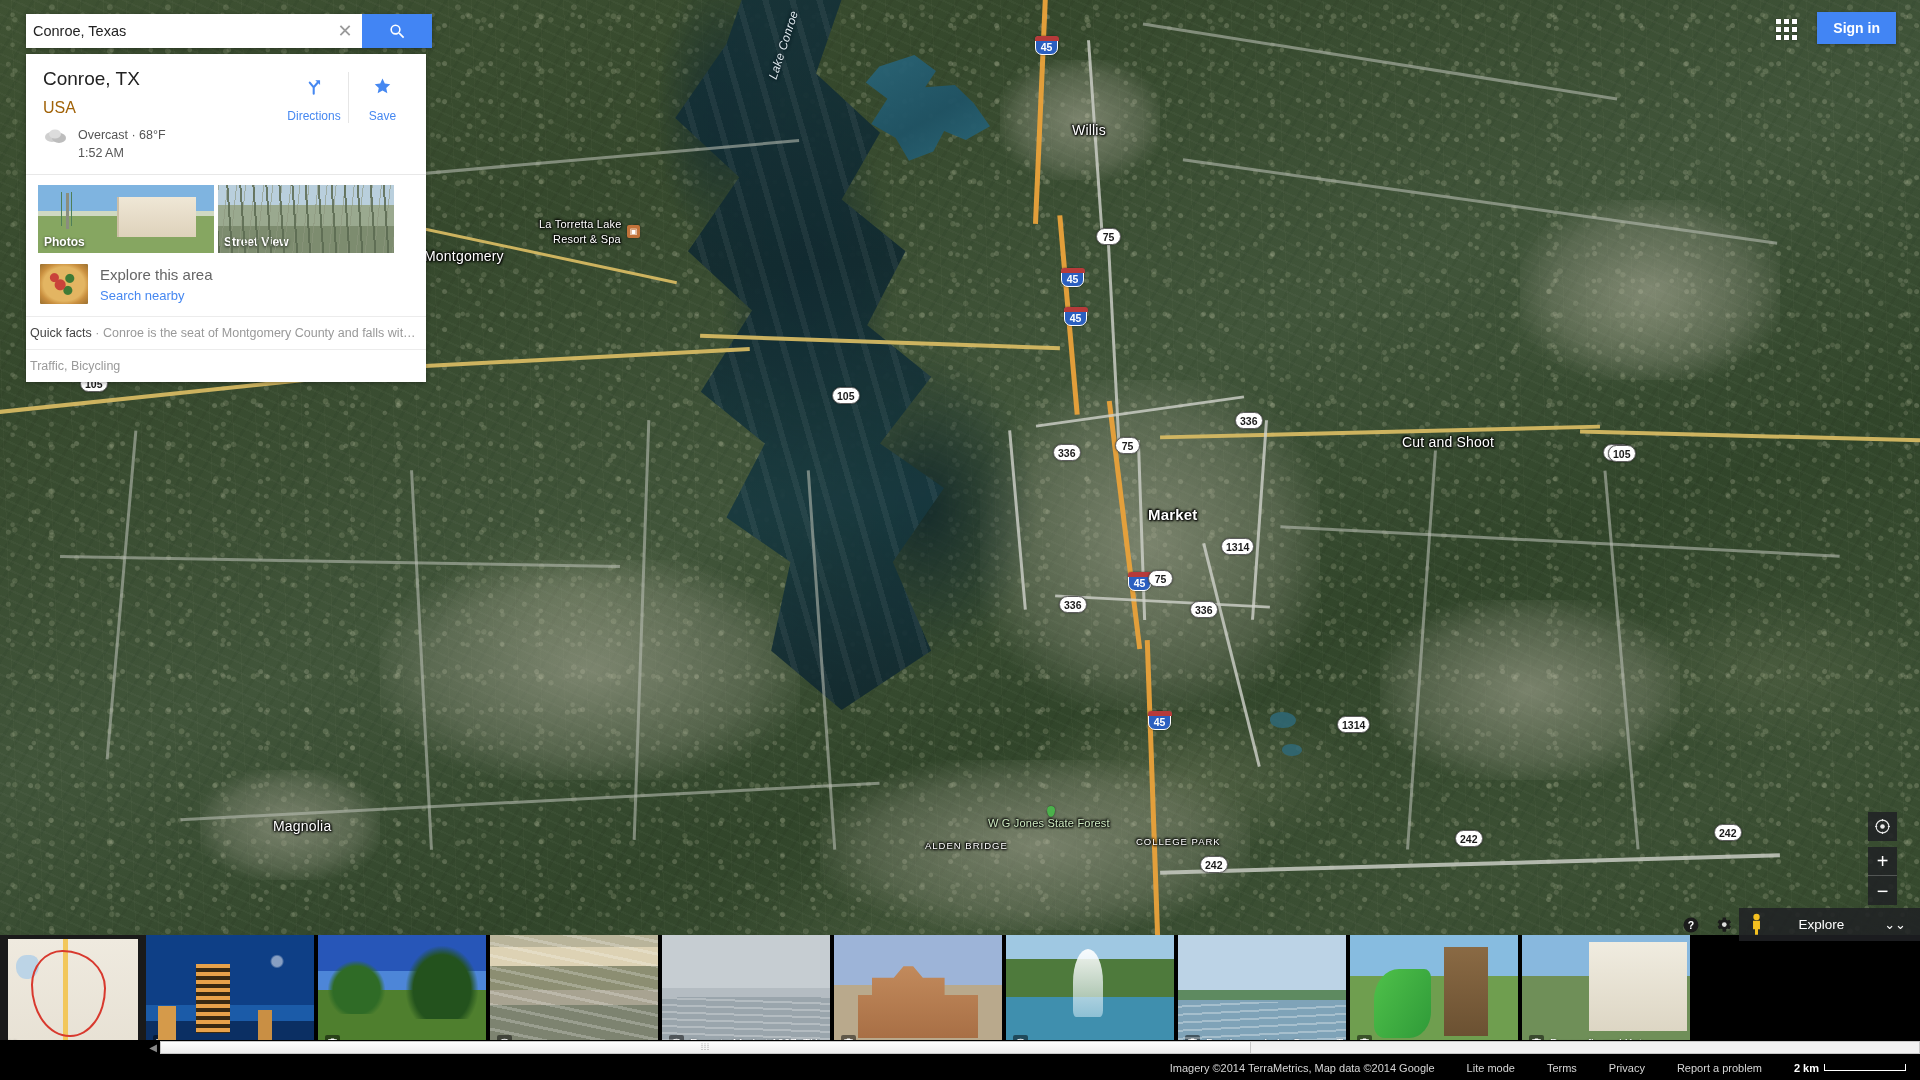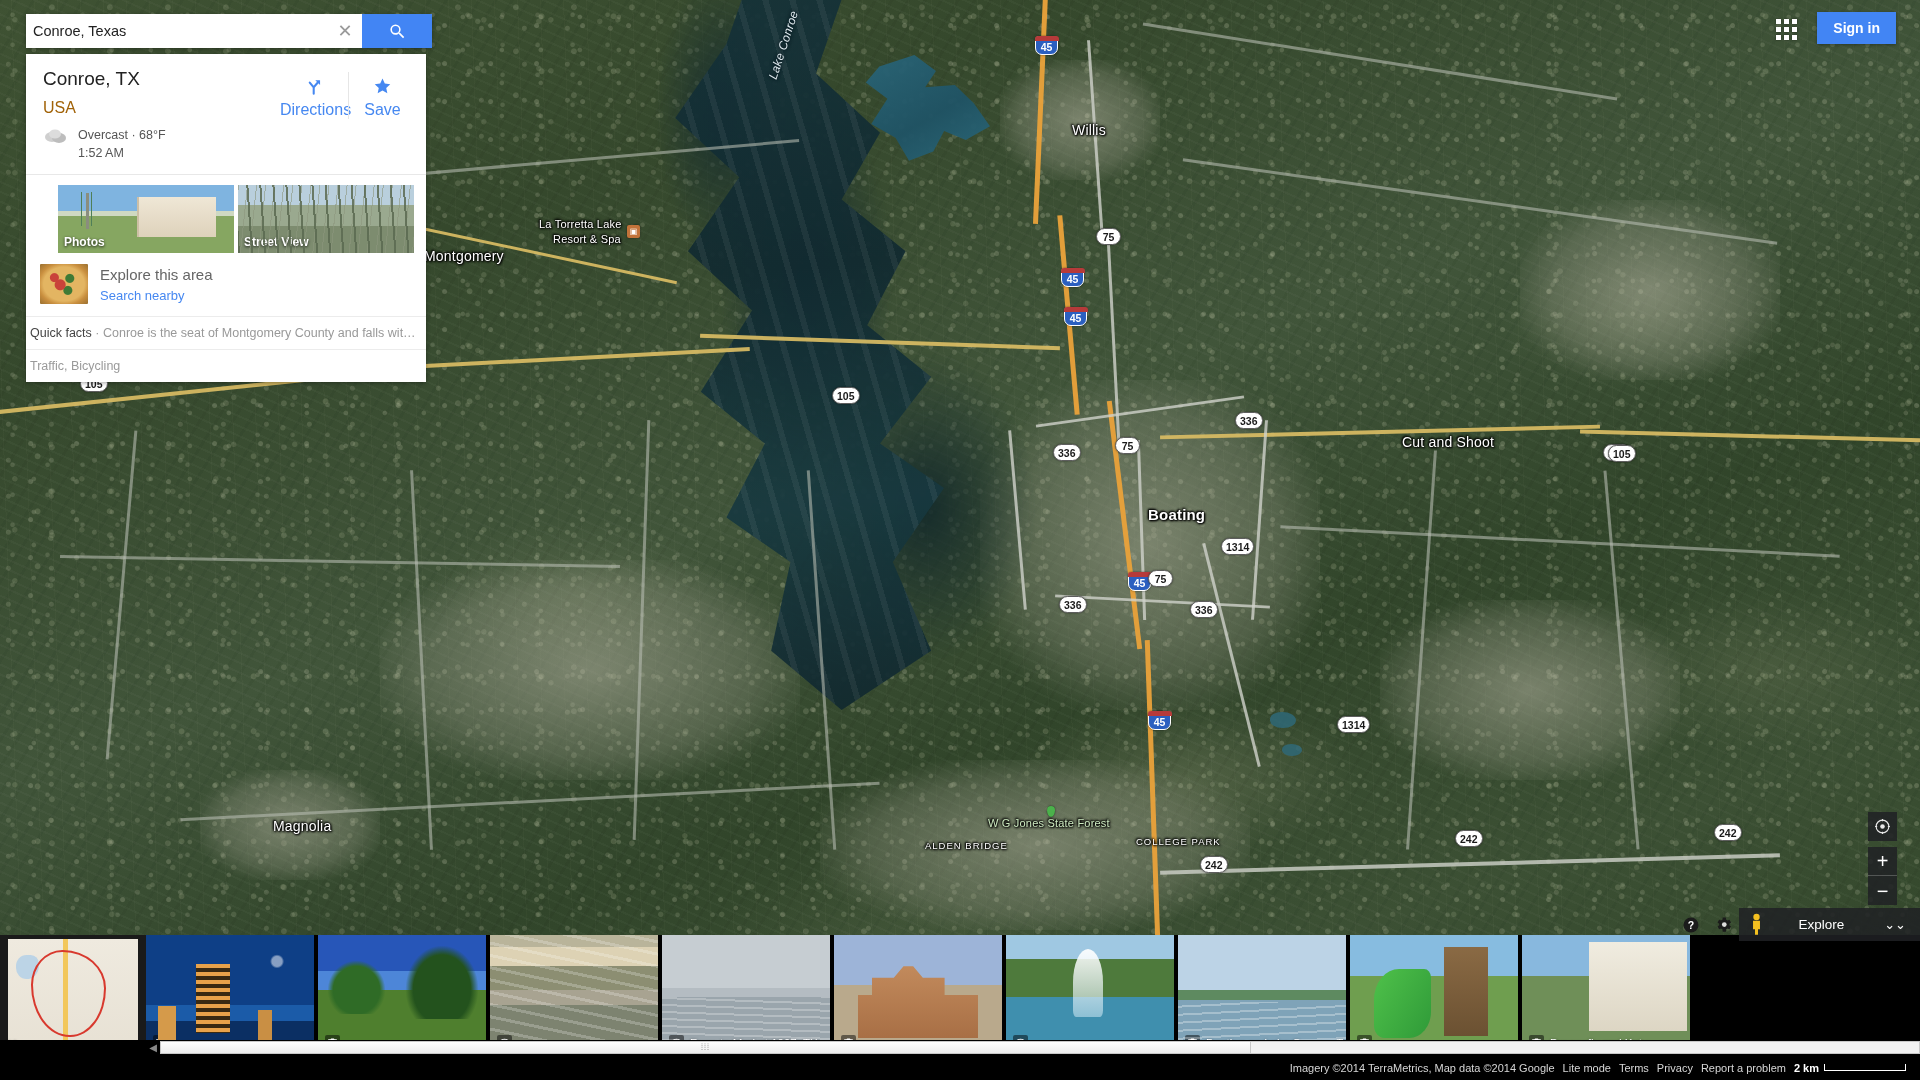--- a/index.html
+++ b/index.html
@@ -176,25 +176,25 @@
   .place-title { font-size: 19px; color: #222; line-height: 1.15; font-weight: normal; }
   .place-sub   { font-size: 16px; color: #a16207; margin-top: 9px; }
   .weather-row { display: flex; align-items: flex-start; margin-top: 9px; gap: 9px; }
   .weather-text { font-size: 12.5px; color: #555; line-height: 1.45; }
   .card-actions { display: flex; align-items: flex-start; padding: 4px 10px 0 6px; }
   .action {
     width: 68px; text-align: center; cursor: pointer; padding-top: 3px;
   }
   .action + .action { border-left: 1px solid #e6e6e6; }
   .action-icon { height: 22px; display: flex; align-items: center; justify-content: center; }
-  .action-label { font-size: 16px; color: #4688f1; margin-top: 4px; }
+  .action-label { font-size: 12px; color: #4688f1; margin-top: 12px; }
 
   .card-sep { height: 1px; background: #e8e8e8; }
 
-  .thumbs { display: flex; gap: 4px; padding: 10px 12px 0 12px; justify-content: flex-end; }
+  .thumbs { display: flex; gap: 4px; padding: 10px 12px 0 12px; }
   .thumb {
     position: relative; width: 176px; height: 68px; overflow: hidden;
     cursor: pointer; background: #6d7d5e;
   }
   .thumb-cap {
     position: absolute; left: 6px; bottom: 4px; color: #fff; font-size: 12px;
     font-weight: bold; text-shadow: 0 1px 3px rgba(0,0,0,.85);
   }
   .thumb-photos {
     background:
@@ -411,21 +411,21 @@
     position: absolute; left: 0; top: 0; bottom: 0; width: 62%;
     background: linear-gradient(#fdfdfd, #ededed); border-right: 1px solid #c7c7c7;
     display: flex; align-items: center; justify-content: center; cursor: pointer;
   }
   #sb-grip { color: #9a9a9a; font-size: 9px; letter-spacing: 1px; }
 
   
   #attrib-bar {
     position: absolute; left: 0; right: 0; bottom: 0; height: 25px; z-index: 32;
     background: #000; display: flex; align-items: center; justify-content: flex-end;
-    padding-right: 14px; gap: 8px;
+    padding-right: 14px; gap: 32px;
   }
   .attrib-text { color: #d6d6d6; font-size: 11px; }
   .attrib-link { color: #d6d6d6; font-size: 11px; cursor: pointer; }
   #scale-wrap { display: flex; align-items: center; gap: 5px; }
   #scale-label { color: #fff; font-size: 11px; font-weight: bold; }
   #scale-bar {
     width: 82px; height: 7px; border: 1px solid #fff; border-top: 0;
   }
 </style>
 </head>
@@ -489,21 +489,21 @@
     <div class="road road-minor" style="left:180px;top:800px;width:700px;height:3px;transform:rotate(-3deg);"></div>
     <div class="road road-minor" style="left:1280px;top:540px;width:560px;height:3px;transform:rotate(3deg);"></div>
     <div class="road road-minor" style="left:1180px;top:200px;width:600px;height:3px;transform:rotate(8deg);"></div>
     <div class="road road-minor" style="left:320px;top:160px;width:480px;height:3px;transform:rotate(-5deg);"></div>
     <div class="road road-minor" style="left:1140px;top:60px;width:480px;height:3px;transform:rotate(9deg);"></div>
 
     <div class="park-pin" style="left:1047px;top:806px;"></div>
     <div class="hotel-pin" style="left:627px;top:225px;">▣</div>
 
     <div id="map-labels">
-        <div class="mlabel mlabel-city" style="left: 1148px; top: 506px;">Boating</div>
+        <div class="mlabel mlabel-city" style="left: 1148px; top: 506px;">Market</div>
         <div class="mlabel mlabel-town" style="left: 1072px; top: 122px;">Willis</div>
         <div class="mlabel mlabel-town" style="left: 424px; top: 248px;">Montgomery</div>
         <div class="mlabel mlabel-town" style="left: 273px; top: 818px;">Magnolia</div>
         <div class="mlabel mlabel-town" style="left: 1402px; top: 434px; text-align: center;">Cut and Shoot</div>
         <div class="mlabel mlabel-place" style="left: 539px; top: 218px;">La Torretta Lake</div>
         <div class="mlabel mlabel-place" style="left: 553px; top: 233px;">Resort &amp; Spa</div>
         <div class="mlabel mlabel-park" style="left: 988px; top: 817px;">W G Jones State Forest</div>
         <div class="mlabel mlabel-nbhd" style="left: 925px; top: 840px;">ALDEN BRIDGE</div>
         <div class="mlabel mlabel-nbhd" style="left: 1136px; top: 836px;">COLLEGE PARK</div>
         <div class="mlabel mlabel-water" style="left: 748px; top: 38px; transform: rotate(-72deg);">Lake Conroe</div>

